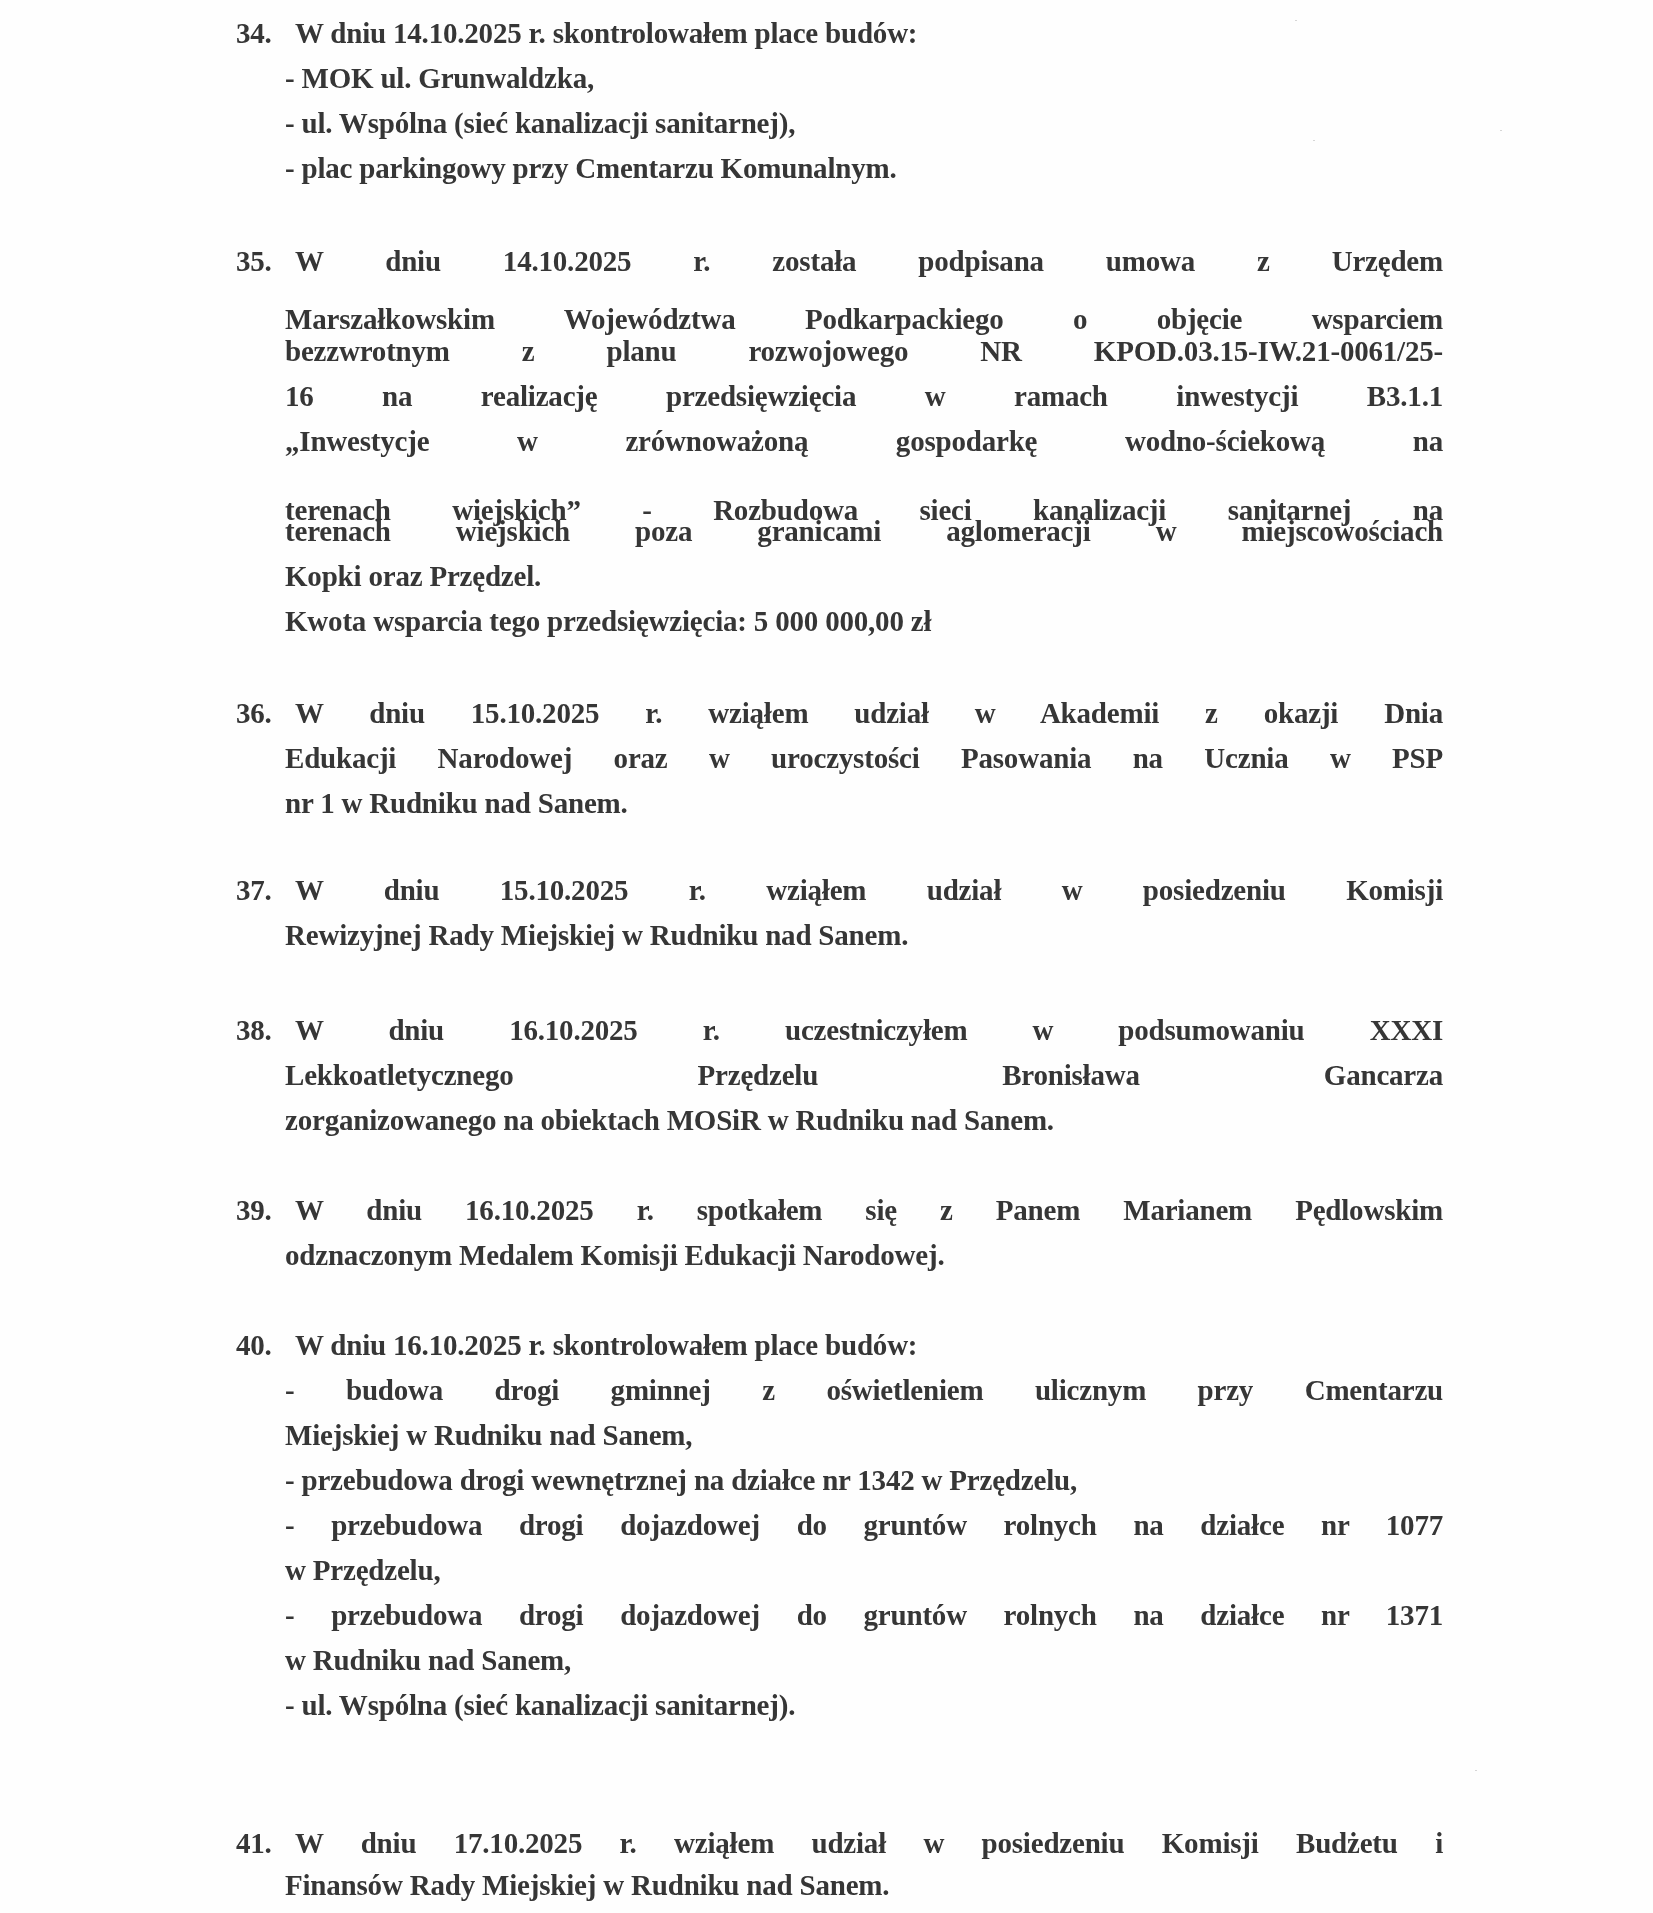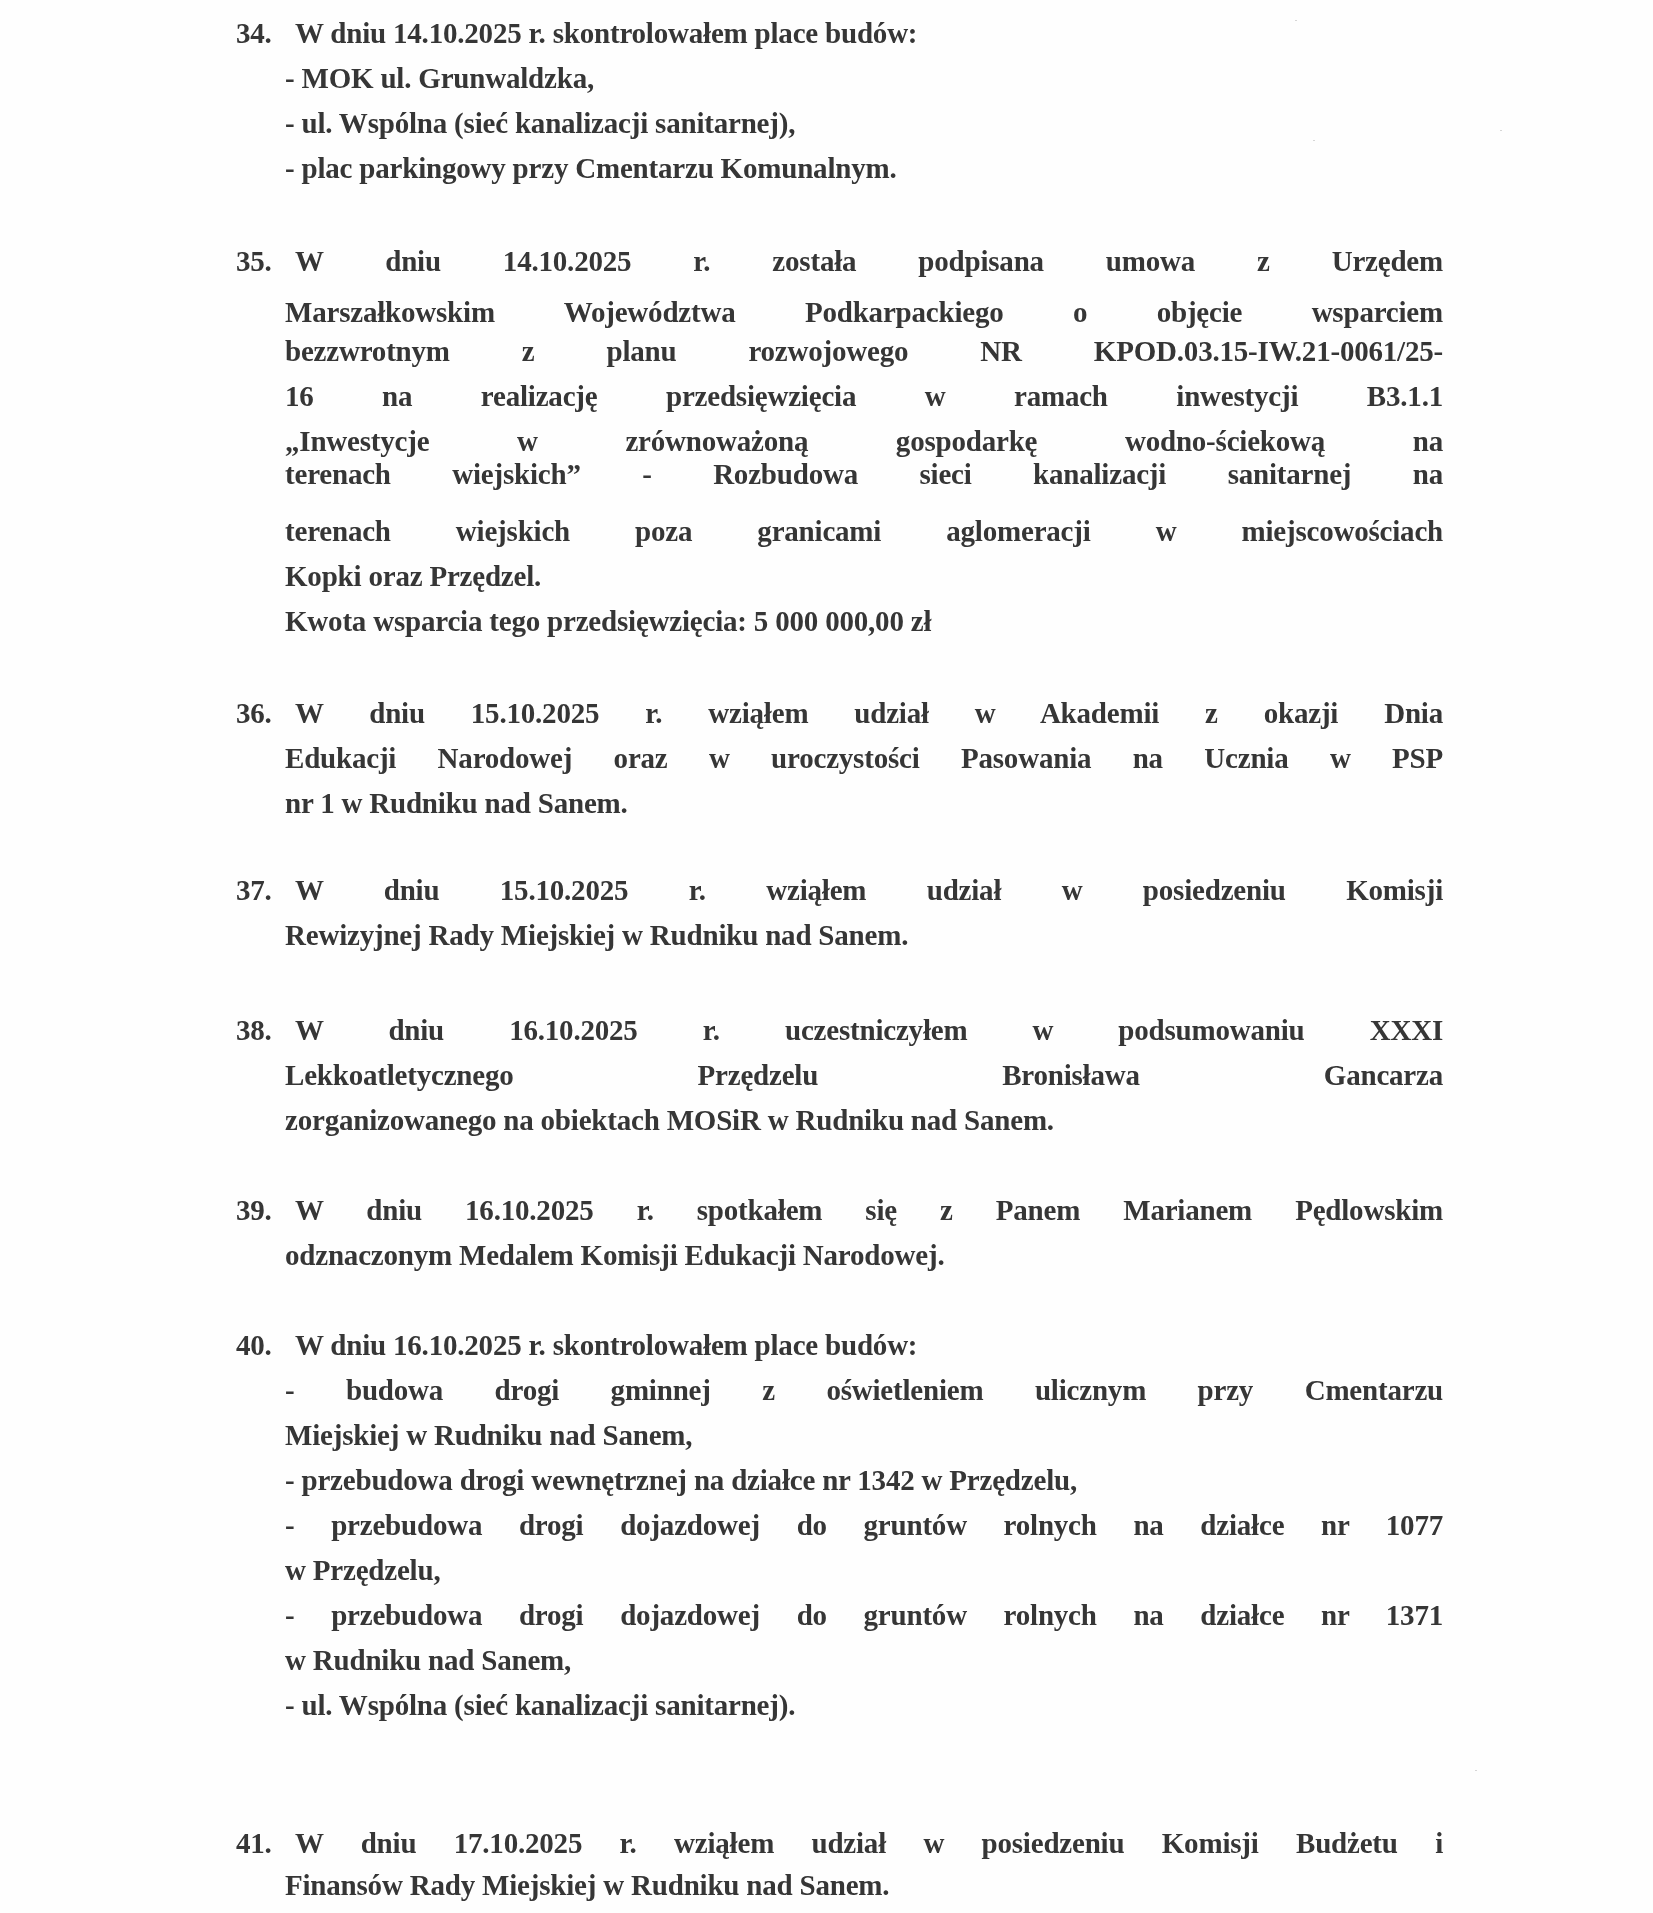--- a/index.html
+++ b/index.html
@@ -34,25 +34,25 @@
     <div class="ln num" style="top:11px">34.</div>
     <div class="ln" style="left:295px; top:11px">W dniu 14.10.2025 r. skontrolowałem place budów:</div>
     <div class="ln body" style="top:56px">- MOK ul. Grunwaldzka,</div>
     <div class="ln body" style="top:101px">- ul. Wspólna (sieć kanalizacji sanitarnej),</div>
     <div class="ln body" style="top:146px">- plac parkingowy przy Cmentarzu Komunalnym.</div>
   </div>
 
   <div>
     <div class="ln num" style="top:239px">35.</div>
     <div class="ln just" style="left:295px; width:1148px; top:239px">W dniu 14.10.2025 r.  została podpisana umowa z Urzędem</div>
-    <div class="ln body just" style="top:290px">Marszałkowskim Województwa Podkarpackiego o objęcie wsparciem</div>
+    <div class="ln body just" style="top:297px">Marszałkowskim Województwa Podkarpackiego o objęcie wsparciem</div>
     <div class="ln body just" style="top:329px">bezzwrotnym z planu rozwojowego NR KPOD.03.15-IW.21-0061/25-</div>
     <div class="ln body just" style="top:374px">16 na realizację przedsięwzięcia w ramach inwestycji B3.1.1</div>
     <div class="ln body just" style="top:419px">„Inwestycje w zrównoważoną gospodarkę wodno-ściekową na</div>
-    <div class="ln body just" style="top:452px">terenach wiejskich” - Rozbudowa sieci kanalizacji sanitarnej na</div>
+    <div class="ln body just" style="top:488px">terenach wiejskich” - Rozbudowa sieci kanalizacji sanitarnej na</div>
     <div class="ln body just" style="top:509px">terenach wiejskich poza granicami aglomeracji w miejscowościach</div>
     <div class="ln body" style="top:554px">Kopki oraz Przędzel.</div>
     <div class="ln body" style="top:599px">Kwota wsparcia tego przedsięwzięcia: 5 000 000,00 zł</div>
   </div>
 
   <div>
     <div class="ln num" style="top:691px">36.</div>
     <div class="ln just" style="left:295px; width:1148px; top:691px">W dniu 15.10.2025 r. wziąłem udział w Akademii z okazji Dnia</div>
     <div class="ln body just" style="top:736px">Edukacji Narodowej oraz w uroczystości Pasowania na Ucznia w PSP</div>
     <div class="ln body" style="top:781px">nr 1 w Rudniku nad Sanem.</div>

